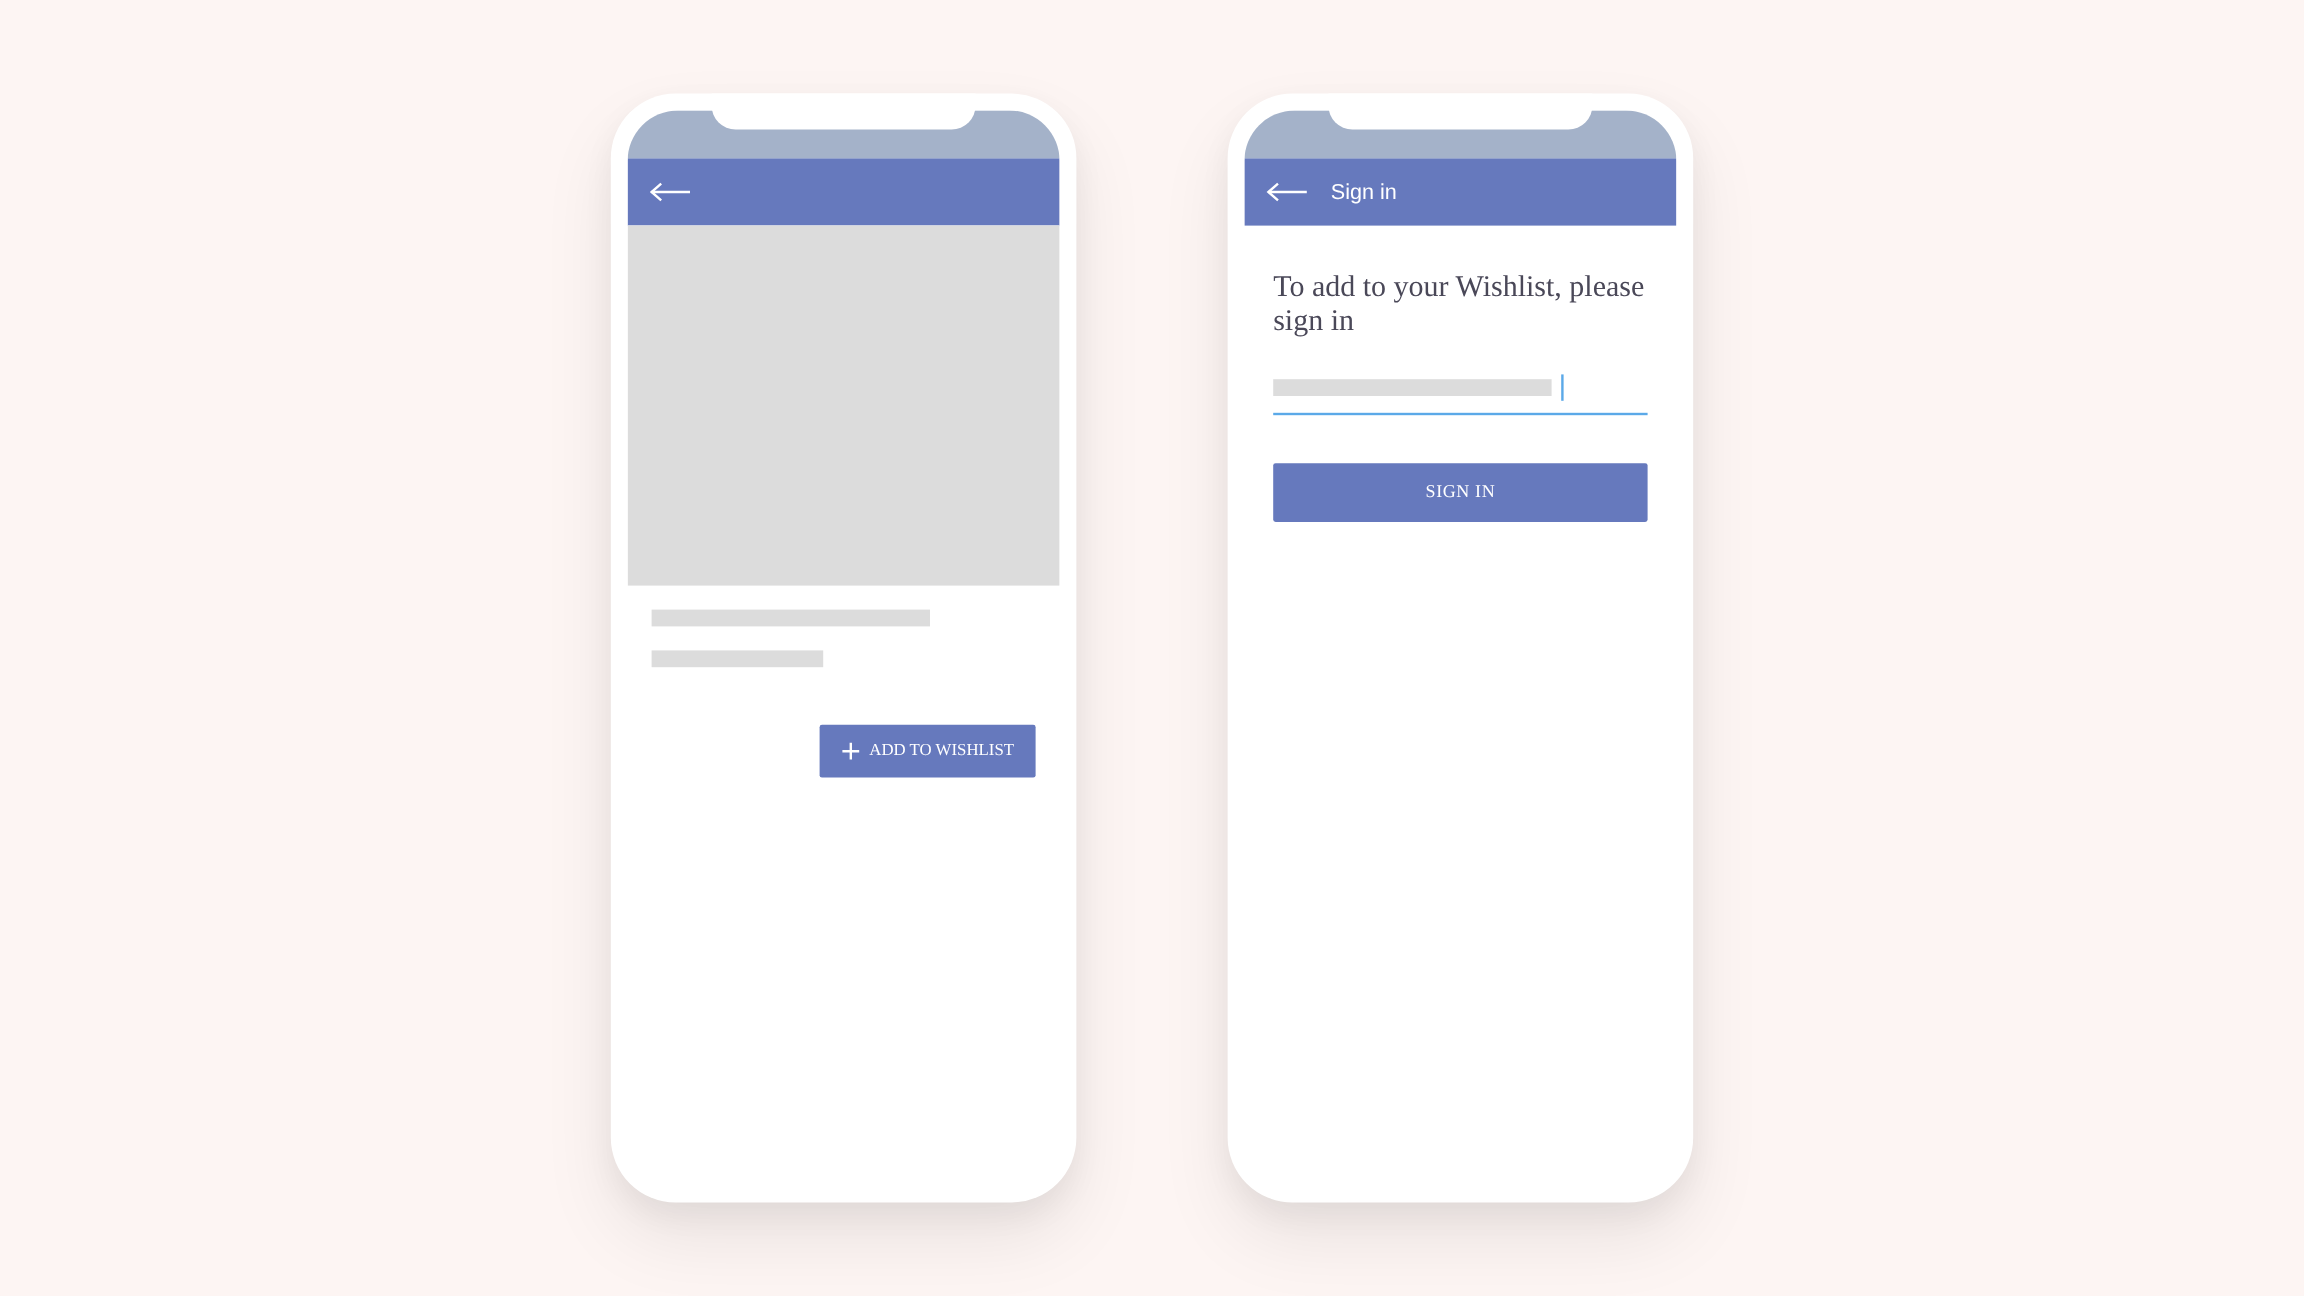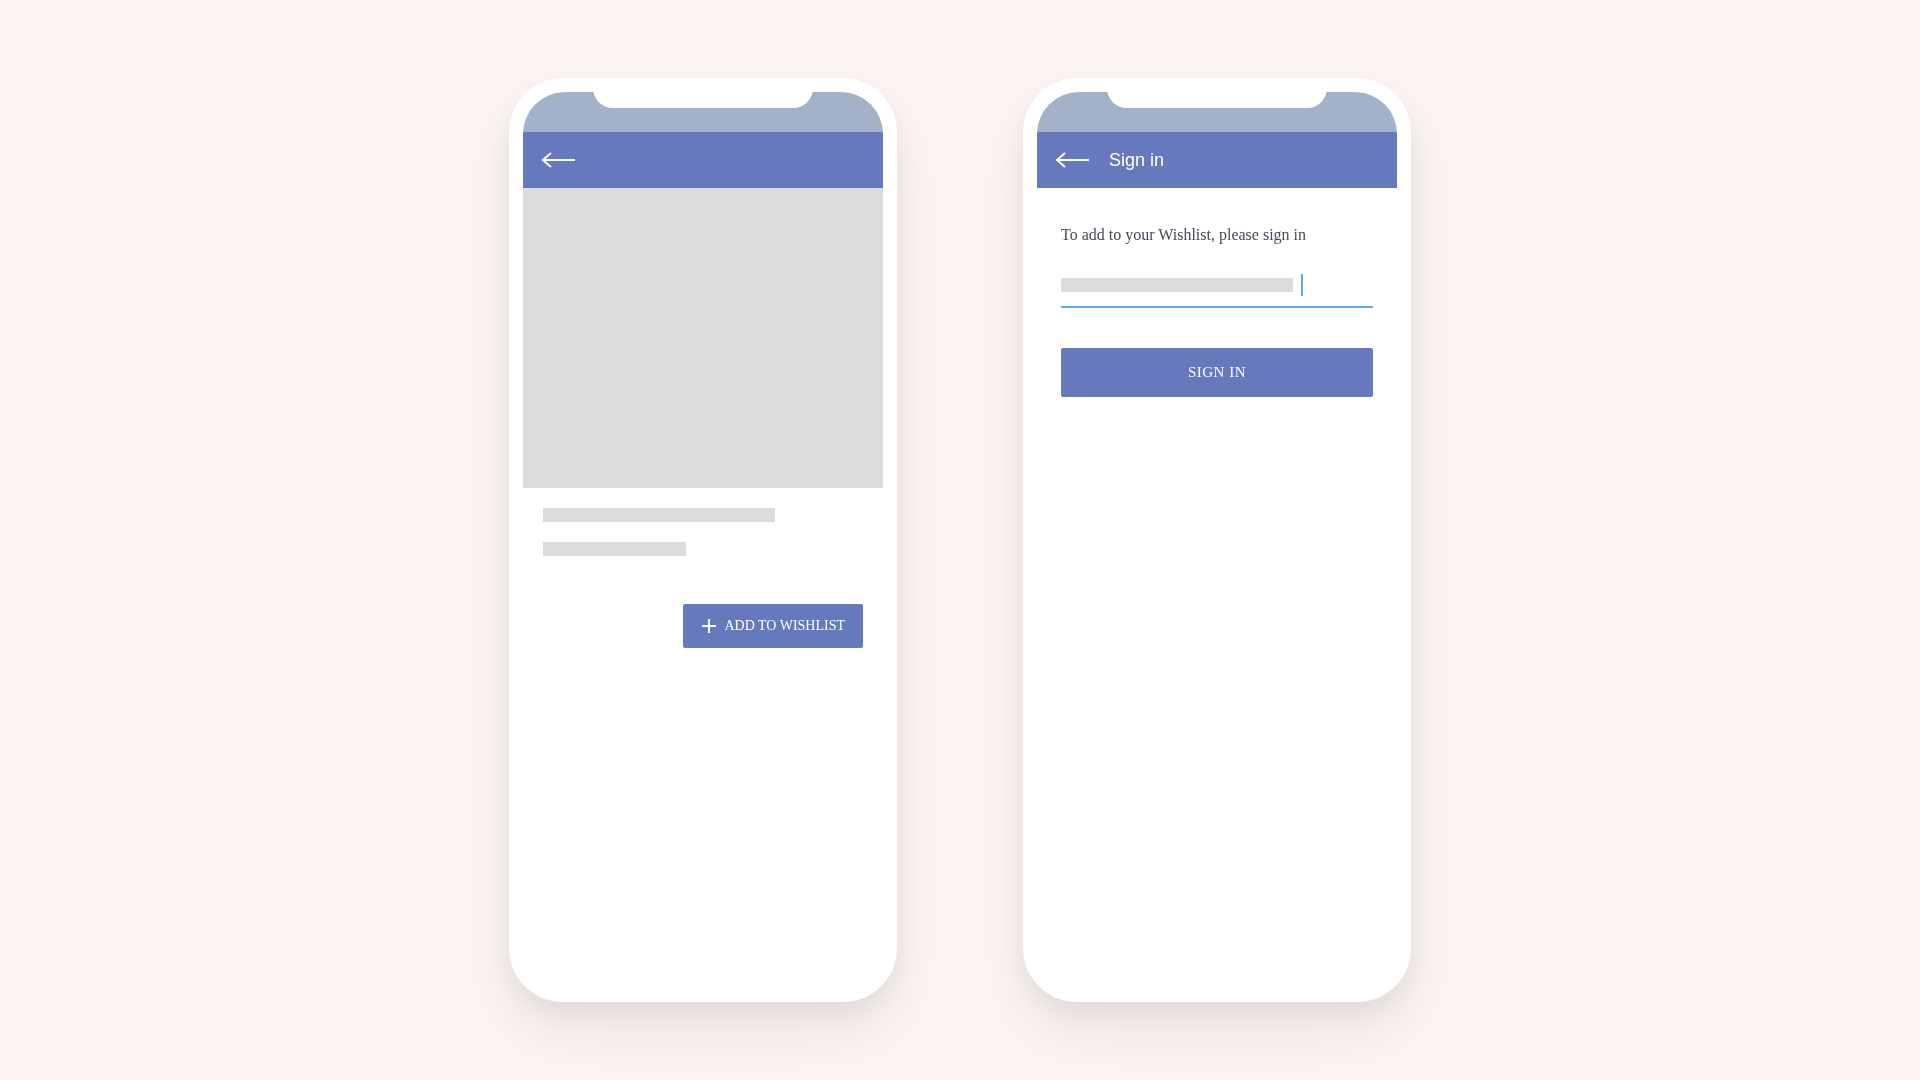--- a/index.html
+++ b/index.html
@@ -141,21 +141,21 @@
       height: 16px;
     }
     
     
     .signin-content {
       padding: 38px 24px;
     }
     
     .signin-message {
       color: #4a4858;
-      font-size: 16px;
+      font-size: 25px;
       font-family: Georgia, serif;
       margin-bottom: 30px;
     }
     
     .input-container {
       margin-bottom: 40px;
       border-bottom: 2px solid #5ba9e8;
       padding-bottom: 10px;
       display: flex;
       align-items: center;

